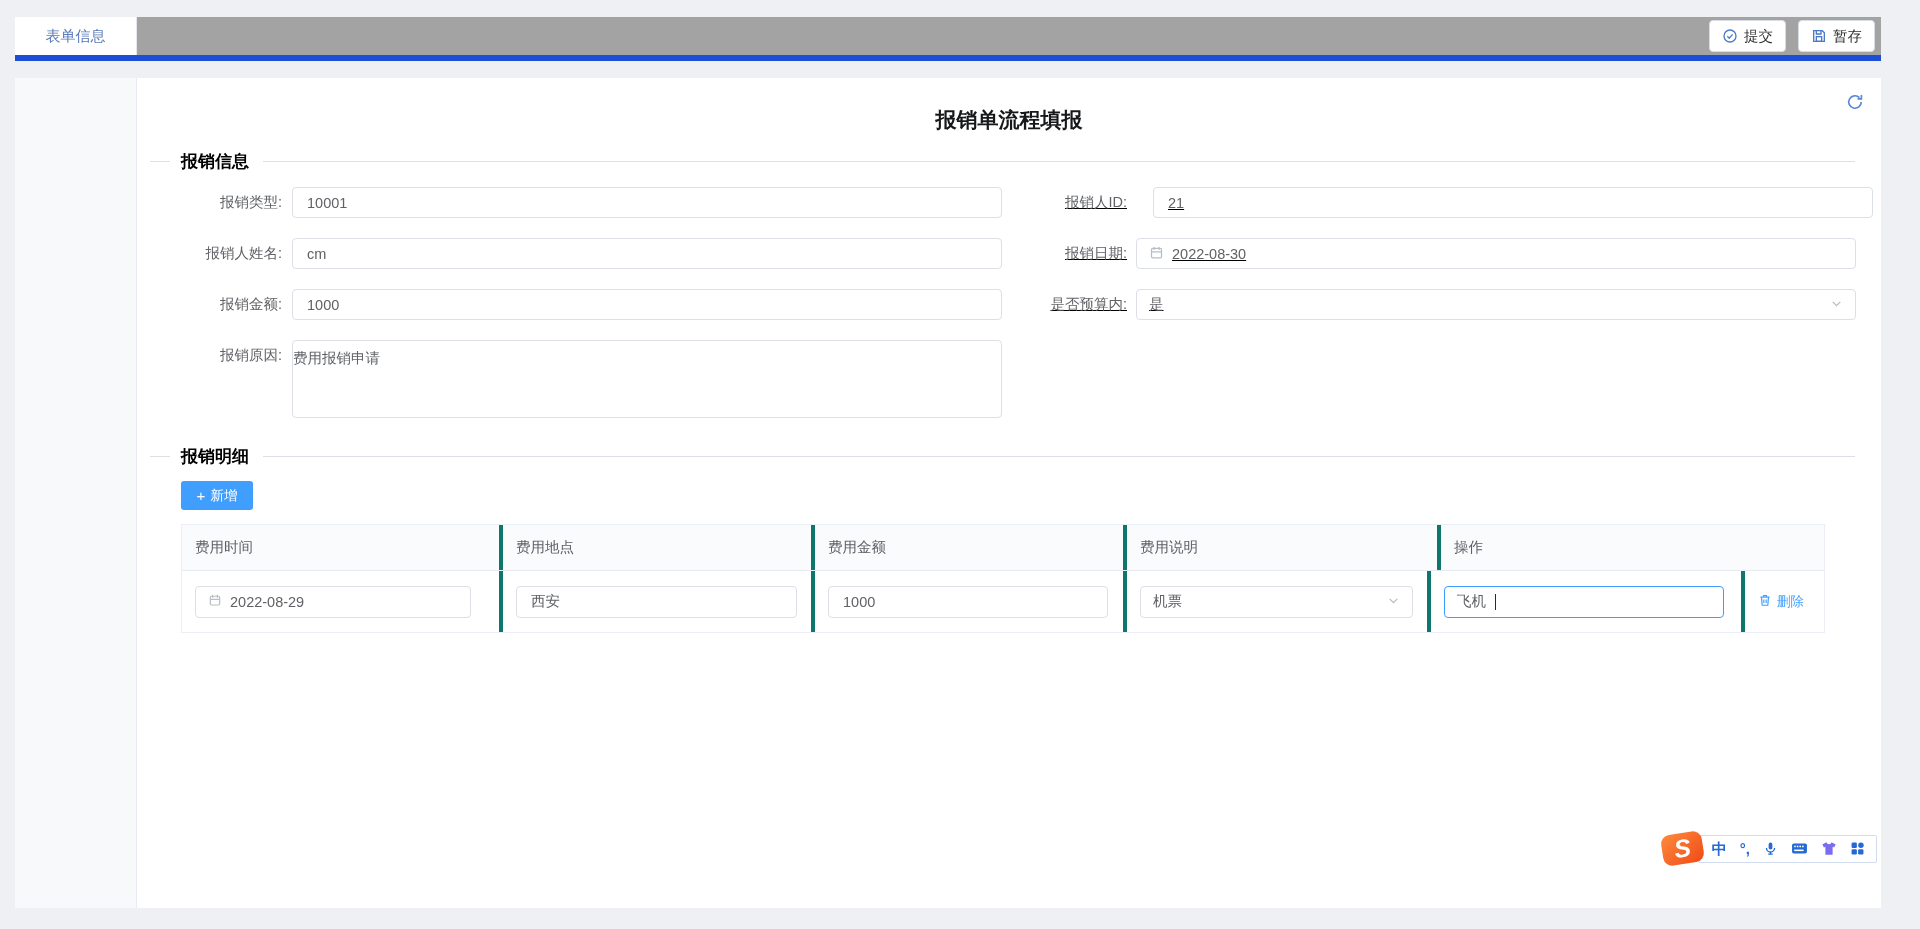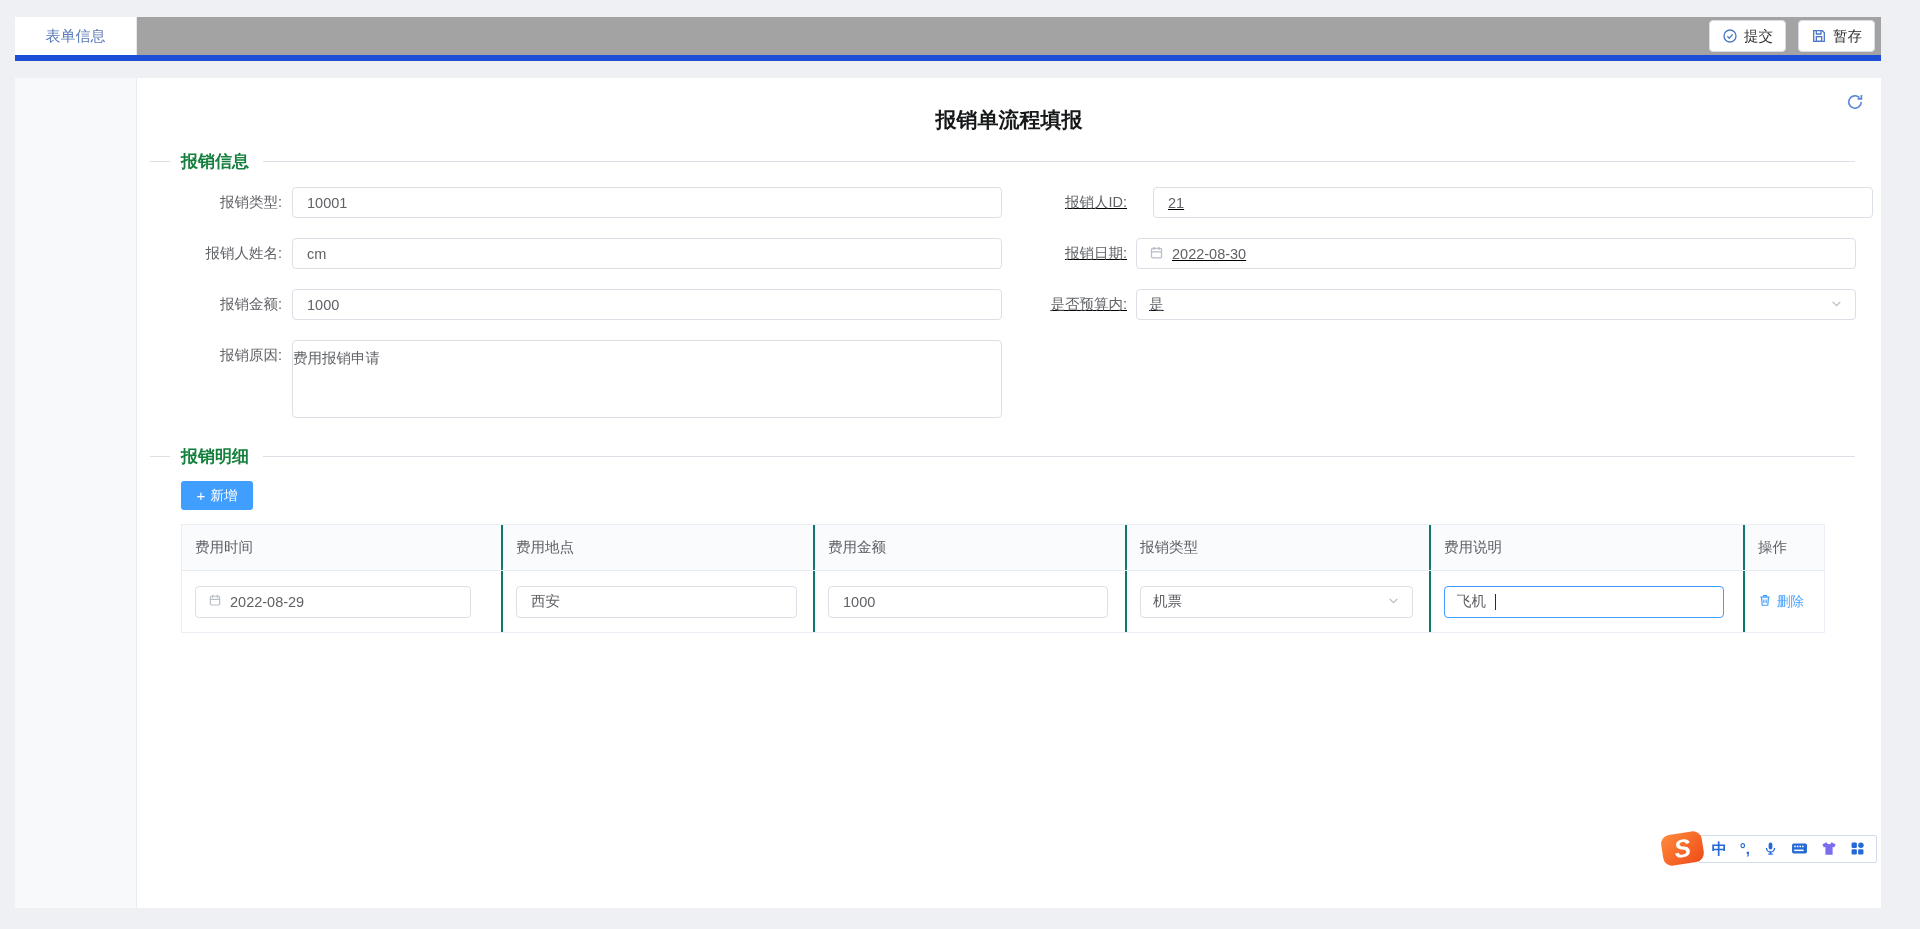--- a/index.html
+++ b/index.html
@@ -27,21 +27,21 @@
 
   .refresh-btn { position:absolute; top:14px; right:16px; width:20px; height:20px;
                  cursor:pointer; }
 
   .form-title { position:absolute; top:28px; left:0; right:0; text-align:center;
                 font-size:21px; font-weight:bold; color:#17181a; }
 
   .divider { position:absolute; left:13px; right:26px; height:18px;
              display:flex; align-items:center; }
   .divider .dash { width:20px; height:1px; background:#dcdfe6; }
-  .divider .dtitle { margin:0 14px 0 11px; font-size:17px; font-weight:bold; color:#15803d; white-space:nowrap; }
+  .divider .dtitle { margin:0 14px 0 11px; font-size:17px; font-weight:bold; color:#000000; white-space:nowrap; }
   .divider .line { flex:1; height:1px; background:#dcdfe6; }
   #divider-info { top:74px; }
   #divider-detail { top:369px; }
 
   
   .field { position:absolute; display:flex; align-items:center; height:31px; }
   .flabel { font-size:14.5px; color:#606266; text-align:right; line-height:31px; white-space:nowrap; }
   .f-left  { left:10px; }
   .f-left  .flabel { width:135px; }
   .f-left  .ctrl   { margin-left:10px; width:710px; }
@@ -65,21 +65,21 @@
              font-size:13.5px; display:inline-flex; align-items:center; justify-content:center;
              gap:5px; cursor:pointer; font-family:inherit; }
   .add-btn .plus { font-size:15px; line-height:1; }
 
   
   .detail-table { position:absolute; left:44px; top:446px; width:1644px;
                   border:1px solid #ebeef5; font-size:14.5px; }
   .tr { display:flex; }
   .tr.head { background:#fafbfc; border-bottom:1px solid #e6ebf1; }
   .tr.body { background:#fff; }
-  .td { border-right:2px solid #0f766e; display:flex; align-items:center; padding-left:13px; }
+  .td { border-right:4px solid #0f766e; display:flex; align-items:center; padding-left:13px; }
   .td:last-child { border-right:none; }
   .head .td { height:45px; color:#5c6066; }
   .body .td { height:61px; }
   .c1{width:321px;} .c2{width:312px;} .c3{width:312px;} .c4{width:304px;} .c5{width:314px;} .c6{flex:1;}
   .cell-ctrl { height:32px; }
   .w-date{width:276px;} .w-place{width:281px;} .w-amt{width:280px;} .w-type{width:273px;} .w-desc{width:280px;}
   .ctrl.focused { border-color:#409eff; }
   .caret { display:inline-block; width:1px; height:16px; background:#2b2b2b; margin-left:1px; vertical-align:-3px; }
   .del-link { display:inline-flex; align-items:center; gap:5px; color:#409eff;
               font-size:13.5px; cursor:pointer; background:none; border:none; font-family:inherit; }
@@ -202,21 +202,20 @@
       <button class="add-btn">
         <span class="plus">+</span>
         <span>新增</span>
       </button>
 
       <div class="detail-table">
         <div class="tr head">
           <div class="td c1">费用时间</div>
           <div class="td c2">费用地点</div>
           <div class="td c3">费用金额</div>
-          <div class="td c4">报销类型</div>
           <div class="td c5">费用说明</div>
           <div class="td c6">操作</div>
         </div>
         <div class="tr body">
           <div class="td c1">
             <div class="ctrl ctrl-composite cell-ctrl w-date">
               <span>
                 <svg width="14" height="14" viewBox="0 0 24 24" fill="none" stroke="#b8bdc6" stroke-width="2">
                   <rect x="4" y="5.5" width="16" height="15" rx="2"></rect>
                     <path d="M8 3v5M16 3v5M4 11h16"></path>

